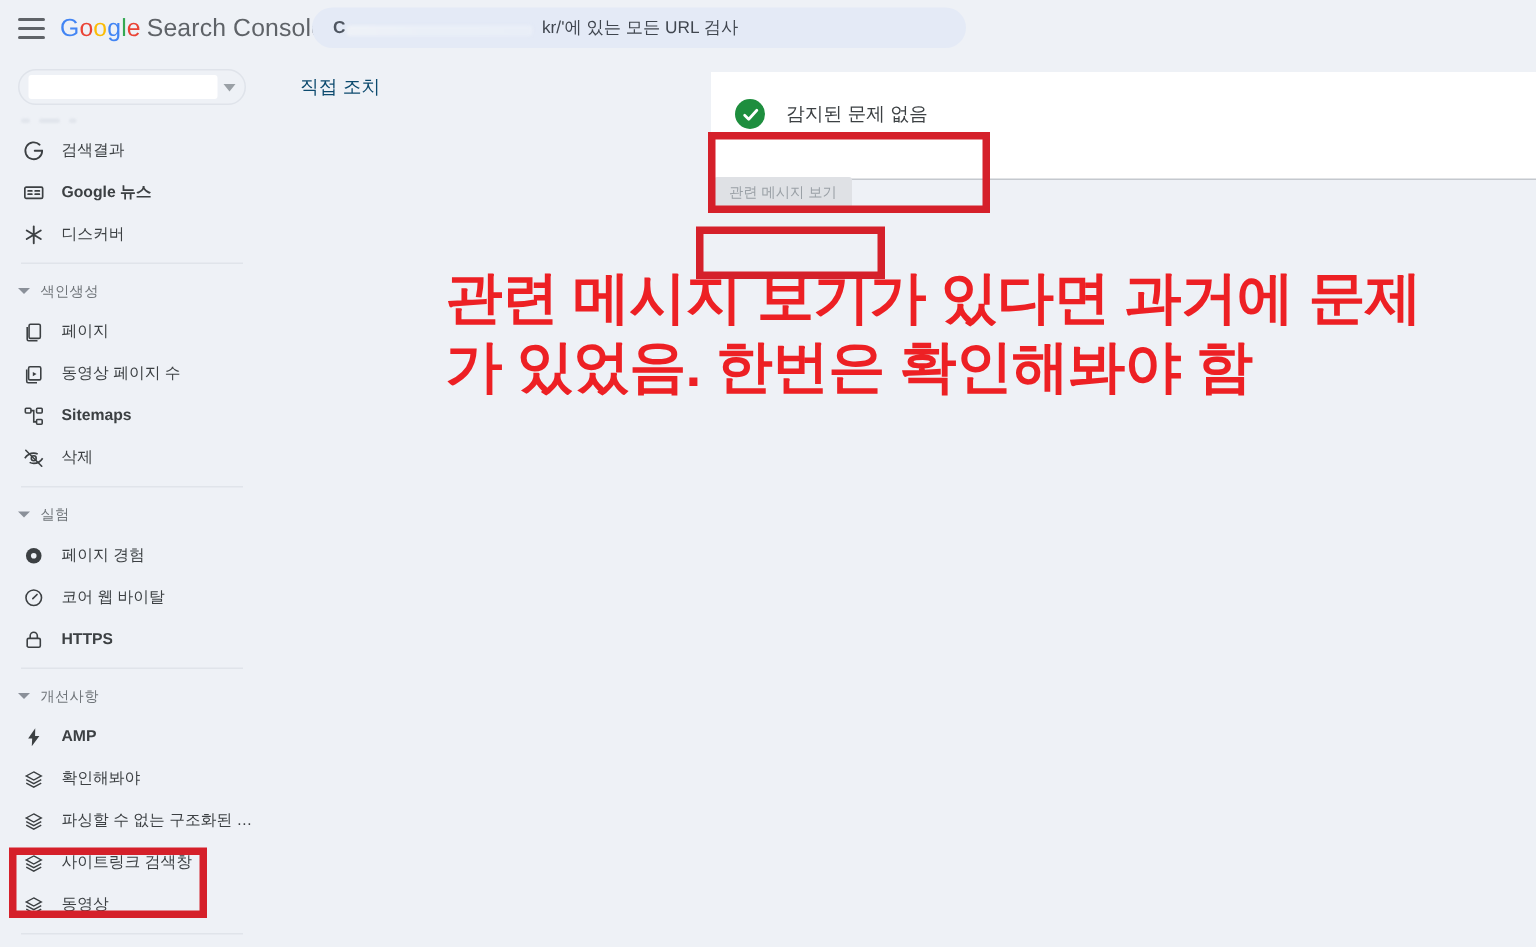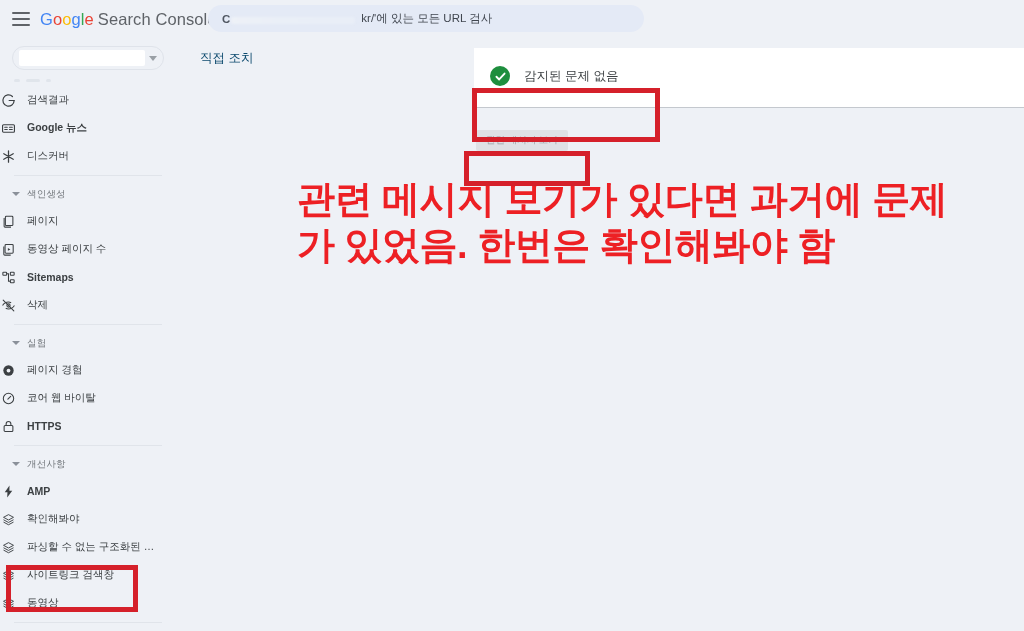--- a/index.html
+++ b/index.html
@@ -72,21 +72,21 @@
     border-top: 5px solid #9aa0a6;
   }
   .ghost-row {
     height: 12px; margin: 4px 14px 0 14px; display:flex; gap:6px; align-items:center;
     opacity: .35;
   }
   .ghost-row i { display:block; background:#c9cfd9; border-radius:2px; height:3px; filter: blur(.6px); }
 
   .nav-item {
     height: 28px; display: flex; align-items: center;
-    padding-left: 0; cursor: pointer; position: relative;
+    padding-left: 14px; cursor: pointer; position: relative;
   }
   .nav-item .ico {
     width: 16px; height: 16px; flex: 0 0 16px; margin-right: 11px;
     display: flex; align-items: center; justify-content: center;
     color: #3c4043;
   }
   .nav-item .lbl {
     font-size: 10.5px; color: #3c4043; white-space: nowrap;
     overflow: hidden; text-overflow: ellipsis;
   }
@@ -110,38 +110,38 @@
     position: absolute; left: 176px; top: 38px;
     width: 848px; height: 593px; background: #eef1f6;
   }
   #page-title {
     position: absolute; left: 24px; top: 12px;
     font-size: 12.5px; color: #0c4a6e;
   }
 
   #status-card {
     position: absolute; left: 298px; top: 10px;
-    width: 550px; height: 60px;
+    width: 550px; height: 72px;
     background: #ffffff;
     border-bottom: 1px solid #c4c8ce;
   }
   #status-row {
     display: flex; align-items: center; height: 56px; padding-left: 16px;
   }
   #check-icon {
     width: 20px; height: 20px; border-radius: 50%;
     background: #1e8e3e; flex: 0 0 20px;
     display: flex; align-items: center; justify-content: center;
     margin-right: 14px;
   }
   #check-icon svg { width: 13px; height: 13px; display: block; }
   #status-text { font-size: 12.5px; color: #3c4043; white-space: nowrap; }
 
   #view-messages-btn {
-    position: absolute; left: 300px; top: 92px;
+    position: absolute; left: 300px; top: 80px;
     height: 21px; padding: 0 10px;
     background: #dfe1e5; border: none; border-radius: 2px;
     font-family: inherit; font-size: 9.5px; color: #9aa0a6;
     display: flex; align-items: center; justify-content: center;
     cursor: default; white-space: nowrap;
   }
 
   #annotation-text {
     position: absolute; left: 92px; top: 138px;
     width: 730px;

